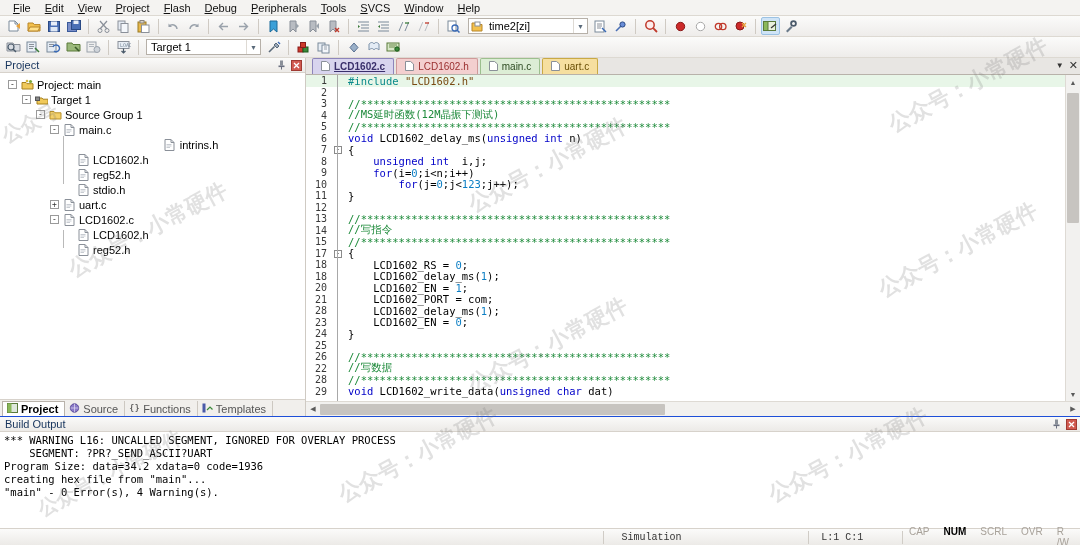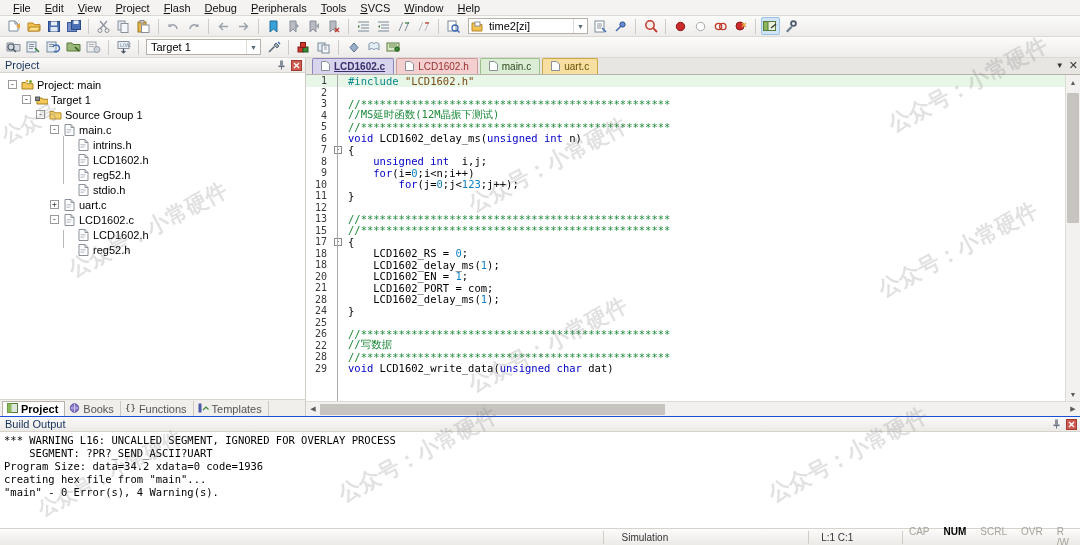--- a/index.html
+++ b/index.html
@@ -122,21 +122,21 @@
   
   .buildpanel { position: absolute; left: 0; right: 0; bottom: 17px; height: 112px; background: #fff; border-top: 1px solid #1d4ed8; display: flex; flex-direction: column; }
   .buildbody { flex: 1; overflow: hidden; font-family: "DejaVu Sans Mono", monospace; font-size: 10.5px; padding: 2px 4px; line-height: 13px; white-space: pre; color: #000; }
 
   
   .statusbar {
     position: absolute; left: 0; right: 0; bottom: 0; height: 17px;
     background: linear-gradient(#fbfbfa,#eceae7); border-top: 1px solid #d7d2cb;
     display: flex; align-items: center; font-size: 10px; color: #333;
   }
-  .scell { padding: 0 6px; height: 100%; display: flex; align-items: center; }
+  .scell { padding: 0 6px; height: 100%; display: flex; align-items: center; font-family: Liberation Mono, monospace; }
   .sdiv { width: 1px; height: 13px; background: #d0ccc6; }
   .sflags { display: flex; gap: 14px; padding: 0 6px; }
   .sflags .f { color: #a8a29a; }
   .sflags .f.act { color: #000; font-weight: bold; }
 
   
   .wm {
     position: absolute; color: rgba(120,120,120,0.22); font-size: 19px;
     font-family: "DejaVu Sans", sans-serif; font-weight: bold;
     transform: rotate(-28deg); pointer-events: none; white-space: nowrap; user-select: none;
@@ -504,21 +504,21 @@
             <span class="tog">-</span>
             <span class="ticon">
               <svg width="11" height="12" viewBox="0 0 11 12">
                 <path d="M1 0.5h6l3 3v8H1z" fill="#fff" stroke="#8a9099"></path>
                 <path d="M7 0.5v3h3" fill="none" stroke="#8a9099"></path>
                 <path d="M2.5 5.5h5M2.5 7h5M2.5 8.5h3.5" stroke="#c8ccd2"></path>
               </svg>
             </span>
             <span>main.c</span>
           </div>
-          <div class="trow" style="padding-left: 64px;">
+          <div class="trow" style="padding-left: 64px; justify-content: center;">
             <span class="tspace"></span>
             <span class="ticon">
               <svg width="11" height="12" viewBox="0 0 11 12">
                 <path d="M1 0.5h6l3 3v8H1z" fill="#fff" stroke="#8a9099"></path>
                 <path d="M7 0.5v3h3" fill="none" stroke="#8a9099"></path>
                 <path d="M2.5 5.5h5M2.5 7h5M2.5 8.5h3.5" stroke="#c8ccd2"></path>
               </svg>
             </span>
             <span>intrins.h</span>
           </div>
@@ -608,21 +608,21 @@
                 <rect x="0.5" y="0.5" width="10" height="9" fill="#dfe8dc" stroke="#5a7a3a"></rect>
                 <rect x="0.5" y="0.5" width="4" height="9" fill="#8ab85a"></rect>
               </svg></span>
             <span>Project</span>
           </div>
           <div class="btab">
             <span><svg width="11" height="10" viewBox="0 0 11 10">
                 <circle cx="5.5" cy="5" r="4.2" fill="#8a7ac8" stroke="#5a4a98"></circle>
                 <path d="M1.4 5h8.2M5.5 0.9v8.2" stroke="#e4e0f5" stroke-width="0.7"></path>
               </svg></span>
-            <span>Books</span>
+            <span>Source</span>
           </div>
           <div class="btab">
             <span><svg width="11" height="10" viewBox="0 0 11 10">
                 <text x="0" y="8" font-size="9" font-family="monospace" fill="#333">{}</text>
               </svg></span>
             <span>Functions</span>
           </div>
           <div class="btab">
             <span><svg width="11" height="10" viewBox="0 0 11 10">
                 <rect x="0.5" y="0.5" width="3" height="9" fill="#4a5aa8"></rect>
@@ -673,27 +673,29 @@
             <div class="cline"><span class="lno">4</span><span class="fold"></span><span class="ctxt"><span class="k-cmt">//MS延时函数(12M晶振下测试)</span></span></div>
             <div class="cline"><span class="lno">5</span><span class="fold"></span><span class="ctxt"><span class="k-cmt">//*************************************************</span></span></div>
             <div class="cline"><span class="lno">6</span><span class="fold"></span><span class="ctxt"><span class="k-kw">void </span><span class="k-txt">LCD1602_delay_ms(</span><span class="k-kw">unsigned int </span><span class="k-txt">n)</span></span></div>
             <div class="cline"><span class="lno">7</span><span class="fold"><span style="display:inline-block;width:8px;height:8px;border:1px solid #8a8a8a;background:#fff;line-height:6px;font-size:8px;">-</span></span><span class="ctxt"><span class="k-txt">{</span></span></div>
             <div class="cline"><span class="lno">8</span><span class="fold"></span><span class="ctxt"><span class="k-txt">    </span><span class="k-kw">unsigned int</span><span class="k-txt">  i,j;</span></span></div>
             <div class="cline"><span class="lno">9</span><span class="fold"></span><span class="ctxt"><span class="k-txt">    </span><span class="k-kw">for</span><span class="k-txt">(i=</span><span class="k-num">0</span><span class="k-txt">;i&lt;n;i++)</span></span></div>
             <div class="cline"><span class="lno">10</span><span class="fold"></span><span class="ctxt"><span class="k-txt">        </span><span class="k-kw">for</span><span class="k-txt">(j=</span><span class="k-num">0</span><span class="k-txt">;j&lt;</span><span class="k-num">123</span><span class="k-txt">;j++);</span></span></div>
             <div class="cline"><span class="lno">11</span><span class="fold"></span><span class="ctxt"><span class="k-txt">}</span></span></div>
             <div class="cline"><span class="lno">12</span><span class="fold"></span><span class="ctxt"></span></div>
             <div class="cline"><span class="lno">13</span><span class="fold"></span><span class="ctxt"><span class="k-cmt">//*************************************************</span></span></div>
+            <div class="cline"><span class="lno">14</span><span class="fold"></span><span class="ctxt"><span class="k-cmt">//写指令</span></span></div>
             <div class="cline"><span class="lno">15</span><span class="fold"></span><span class="ctxt"><span class="k-cmt">//*************************************************</span></span></div>
             <div class="cline"><span class="lno">17</span><span class="fold"><span style="display:inline-block;width:8px;height:8px;border:1px solid #8a8a8a;background:#fff;line-height:6px;font-size:8px;">-</span></span><span class="ctxt"><span class="k-txt">{</span></span></div>
             <div class="cline"><span class="lno">18</span><span class="fold"></span><span class="ctxt"><span class="k-txt">    LCD1602_RS = </span><span class="k-num">0</span><span class="k-txt">;</span></span></div>
             <div class="cline"><span class="lno">18</span><span class="fold"></span><span class="ctxt"><span class="k-txt">    LCD1602_delay_ms(</span><span class="k-num">1</span><span class="k-txt">);</span></span></div>
             <div class="cline"><span class="lno">20</span><span class="fold"></span><span class="ctxt"><span class="k-txt">    LCD1602_EN = </span><span class="k-num">1</span><span class="k-txt">;</span></span></div>
             <div class="cline"><span class="lno">21</span><span class="fold"></span><span class="ctxt"><span class="k-txt">    LCD1602_PORT = com;</span></span></div>
             <div class="cline"><span class="lno">28</span><span class="fold"></span><span class="ctxt"><span class="k-txt">    LCD1602_delay_ms(</span><span class="k-num">1</span><span class="k-txt">);</span></span></div>
+            <div class="cline"><span class="lno">23</span><span class="fold"></span><span class="ctxt"><span class="k-txt">    LCD1602_EN = </span><span class="k-num">0</span><span class="k-txt">;</span></span></div>
             <div class="cline"><span class="lno">24</span><span class="fold"></span><span class="ctxt"><span class="k-txt">}</span></span></div>
             <div class="cline"><span class="lno">25</span><span class="fold"></span><span class="ctxt"></span></div>
             <div class="cline"><span class="lno">26</span><span class="fold"></span><span class="ctxt"><span class="k-cmt">//*************************************************</span></span></div>
             <div class="cline"><span class="lno">22</span><span class="fold"></span><span class="ctxt"><span class="k-cmt">//写数据</span></span></div>
             <div class="cline"><span class="lno">28</span><span class="fold"></span><span class="ctxt"><span class="k-cmt">//*************************************************</span></span></div>
             <div class="cline"><span class="lno">29</span><span class="fold"></span><span class="ctxt"><span class="k-kw">void </span><span class="k-txt">LCD1602_write_data(</span><span class="k-kw">unsigned char </span><span class="k-txt">dat)</span></span></div>
           </div>
         <div class="vscroll">
           <div class="sbtn">▲</div>
           <div class="strack">

